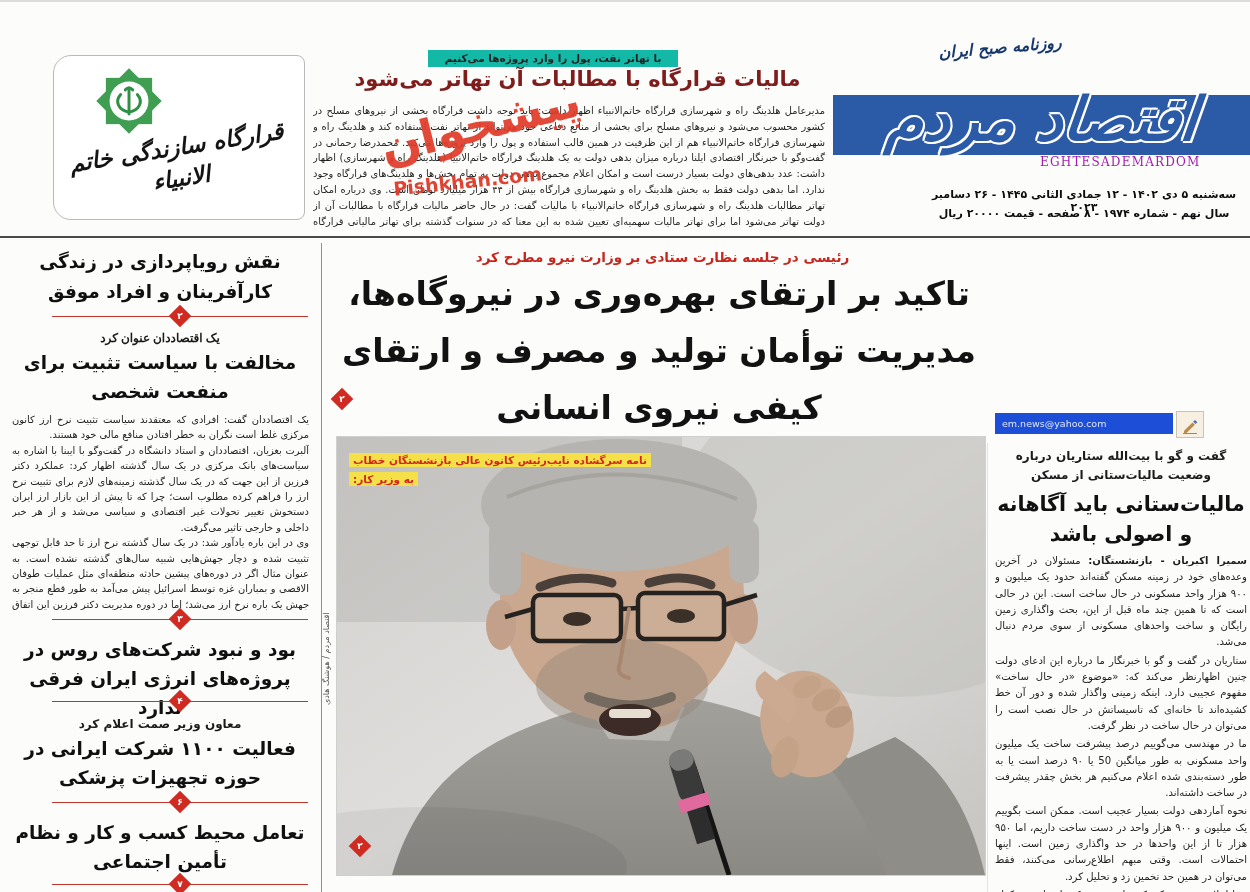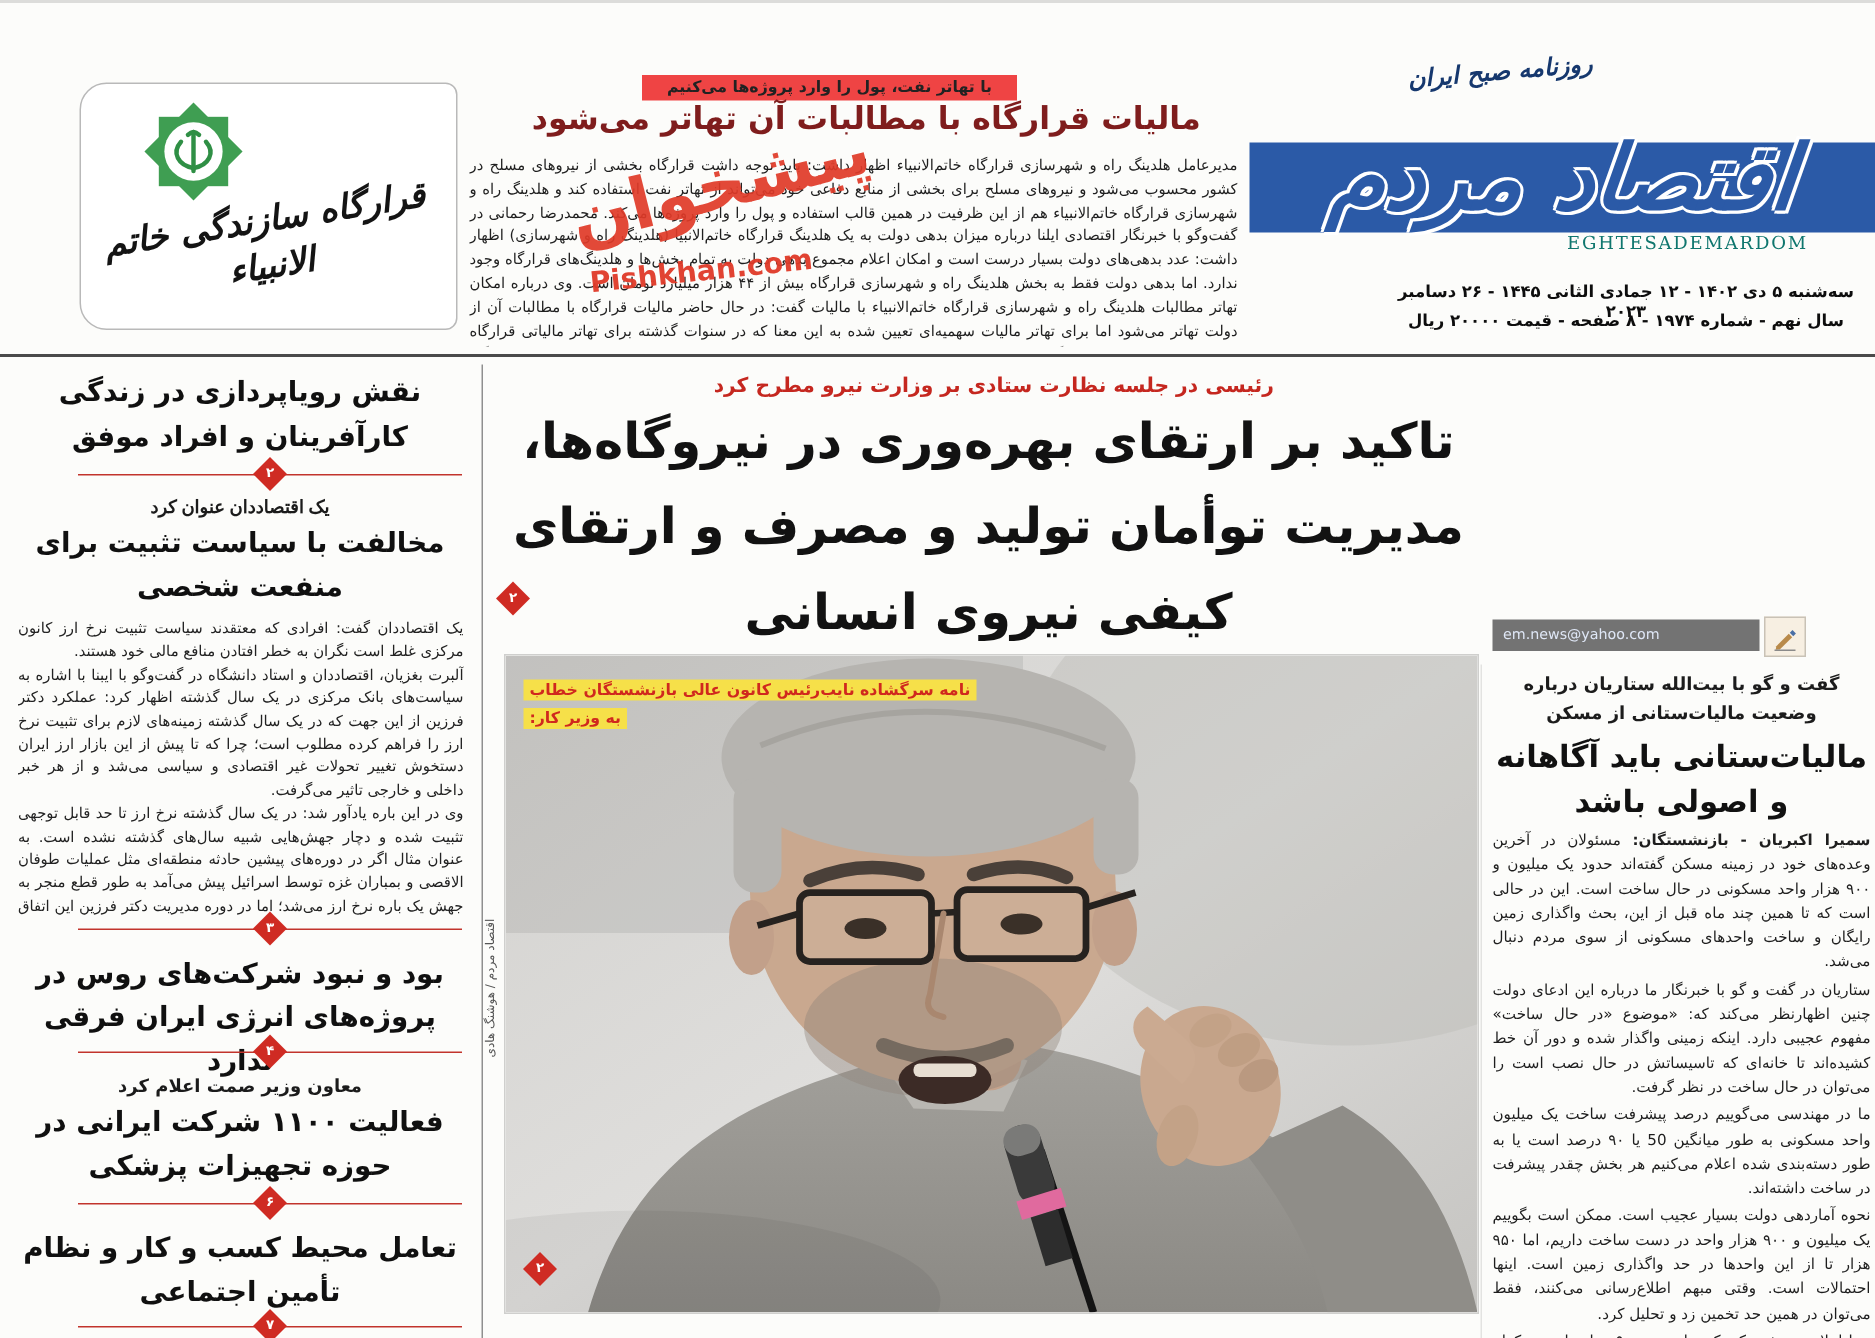--- a/index.html
+++ b/index.html
@@ -9,37 +9,37 @@
   .ctr{text-align:center;}
   .just{text-align:justify;text-justify:inter-word;}
 
   
   .top-edge{left:0;top:0;width:1250px;height:2px;background:#dcdcda;}
   .logo-box{left:53px;top:55px;width:250px;height:163px;border:1.5px solid #b9b9b9;
             border-radius:18px 8px 8px 18px;background:#fff;}
   .logo-star{left:38px;top:8px;width:74px;height:74px;}
   .logo-callig{left:14px;top:76px;width:222px;font-size:23px;font-weight:bold;color:#141414;
                line-height:31px;transform:rotate(-9deg);font-style:italic;}
-  .ta-strip{left:428px;top:50px;width:250px;height:17px;background:#ef4444;font-size:10.5px;
+  .ta-strip{left:428px;top:50px;width:250px;height:17px;background:#14b8a6;font-size:10.5px;
             font-weight:bold;line-height:17px;color:#222;}
   .ta-headline{left:335px;top:67px;width:485px;font-size:21px;font-weight:bold;color:#7f1d1d;}
   .ta-body{left:313px;top:103px;width:512px;height:128px;font-size:9.9px;line-height:15.8px;
            color:#1f1f1f;overflow:hidden;}
   .wm-big{left:378px;top:96px;font-size:47px;font-weight:bold;color:#e03a28;opacity:.92;
           transform:rotate(-14deg);letter-spacing:1px;z-index:5;}
   .wm-dom{left:393px;top:170px;font-size:19px;font-weight:bold;color:#e03a28;opacity:.95;
           transform:rotate(-6deg);direction:ltr;z-index:5;}
   .mh-tagline{left:905px;top:38px;width:190px;font-size:16px;font-weight:bold;font-style:italic;
               color:#16386e;transform:rotate(-5deg);}
   .mh-band{left:833px;top:95px;width:417px;height:60px;background:#2b5aa7;}
   .mh-title{left:838px;top:74px;width:408px;font-size:60px;font-weight:bold;font-style:italic;
             color:#2b5aa7;line-height:90px;transform:skewX(-6deg);
             text-shadow:-2px 0 #fff,2px 0 #fff,0 -2px #fff,0 2px #fff,-2px -2px #fff,2px 2px #fff;}
   .mh-latin{left:1040px;top:155px;width:170px;font-family:"DejaVu Serif",serif;font-size:12px;
-            letter-spacing:1.2px;color:#0f766e;direction:ltr;text-align:center;}
+            letter-spacing:1.2px;color:#a21caf;direction:ltr;text-align:left;}
   .mh-date1{left:920px;top:188px;width:328px;font-size:11px;font-weight:bold;color:#0d0d0d;}
   .mh-date2{left:920px;top:207px;width:328px;font-size:11px;font-weight:bold;color:#0d0d0d;}
   .header-rule{left:0;top:236px;width:1250px;height:1.5px;background:#4a4a4a;}
   .v-rule-side{left:321px;top:243px;width:1px;height:649px;background:#8f8f8f;}
   .v-rule-right{left:987px;top:443px;width:1px;height:449px;background:#e3e3e1;}
 
   
   .lead-kicker{left:340px;top:249px;width:645px;font-size:13.5px;font-weight:bold;color:#c5271f;}
   .lead-headline{left:333px;top:265px;width:652px;font-size:33px;font-weight:bold;
                  line-height:57px;color:#121212;}
@@ -55,21 +55,21 @@
              line-height:19px;z-index:3;}
   .ph-kicker span{background:#f6e049;color:#d0281e;padding:1px 4px;box-decoration-break:clone;
                   -webkit-box-decoration-break:clone;}
   .ph-title{left:0;top:54px;width:330px;text-align:center;font-size:21px;font-weight:bold;
             color:#fff;line-height:35px;z-index:3;
             text-shadow:0 1px 3px rgba(0,0,0,.85),0 0 9px rgba(0,0,0,.45);}
   .ph-credit{left:322px;top:612px;height:150px;writing-mode:vertical-rl;transform:rotate(180deg);
              font-size:8px;color:#555;letter-spacing:.5px;}
 
   
-  .rc-email{left:995px;top:413px;width:178px;height:21px;background:#737373;color:#dfe7f6;
+  .rc-email{left:995px;top:413px;width:178px;height:21px;background:#1d4ed8;color:#dfe7f6;
             font-size:9.5px;line-height:21px;direction:ltr;text-align:left;padding-left:7px;
             box-sizing:border-box;}
   .rc-icon{left:1176px;top:411px;width:26px;height:25px;border:1px solid #c9c2b6;background:#f7efe2;
            display:flex;align-items:center;justify-content:center;}
   .rc-kicker{left:997px;top:447px;width:248px;font-size:12px;font-weight:bold;line-height:19px;color:#1c1c1c;}
   .rc-headline{left:997px;top:489px;width:248px;font-size:20.5px;font-weight:bold;line-height:30px;color:#111;}
   .rc-body{left:995px;top:553px;width:252px;height:339px;overflow:hidden;font-size:10.1px;
            line-height:16.3px;color:#1e1e1e;}
   .rc-body p{margin:0 0 2px 0;}
   .rc-byline{font-weight:bold;}

